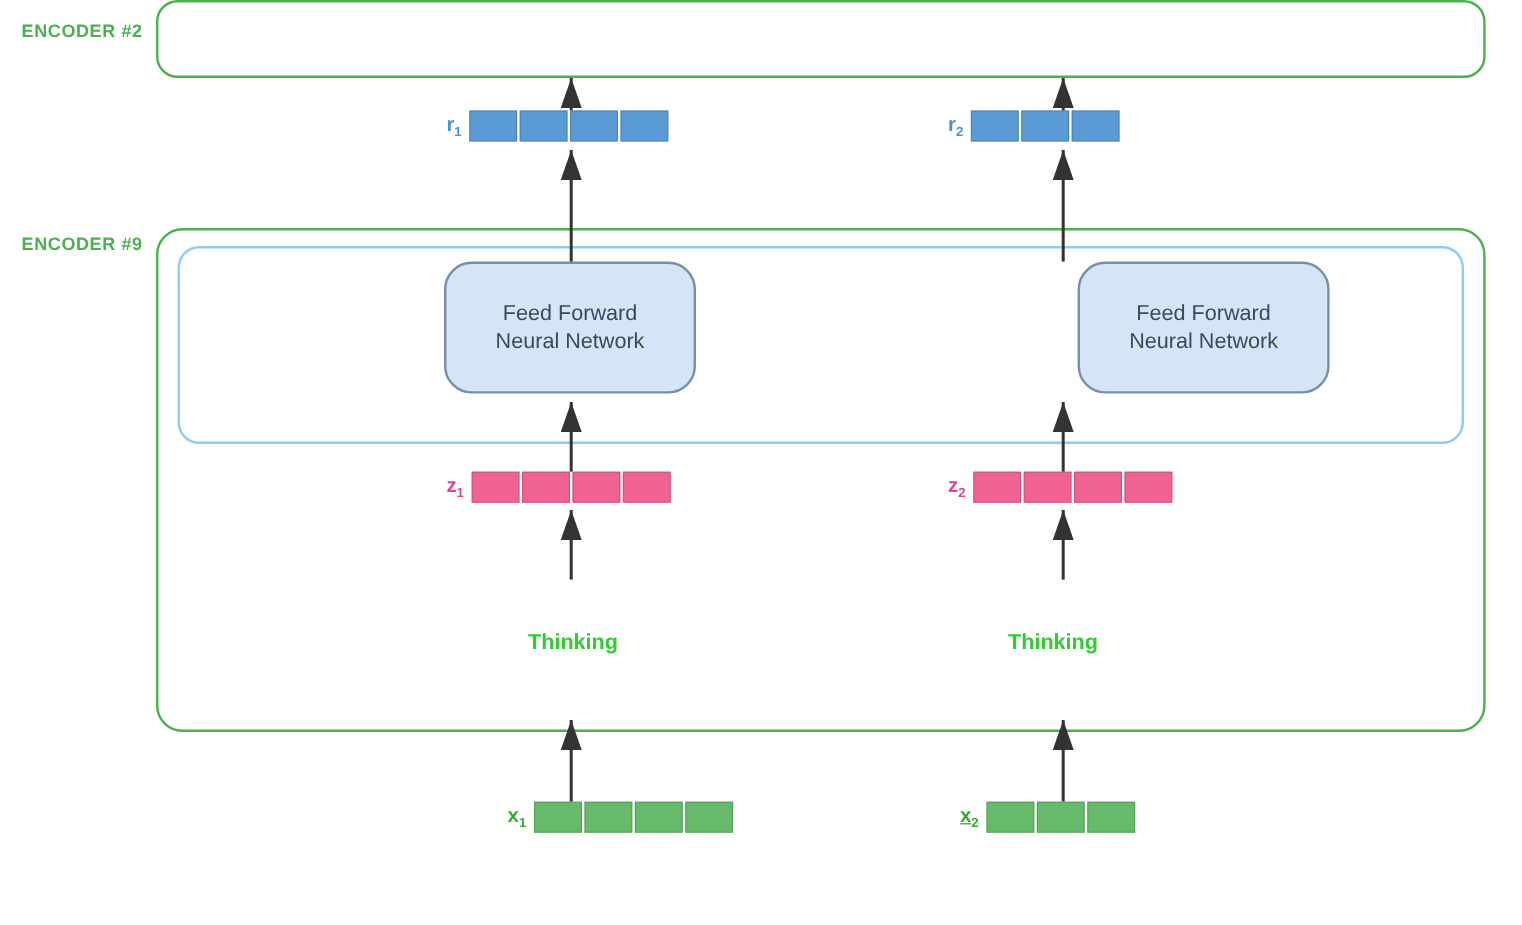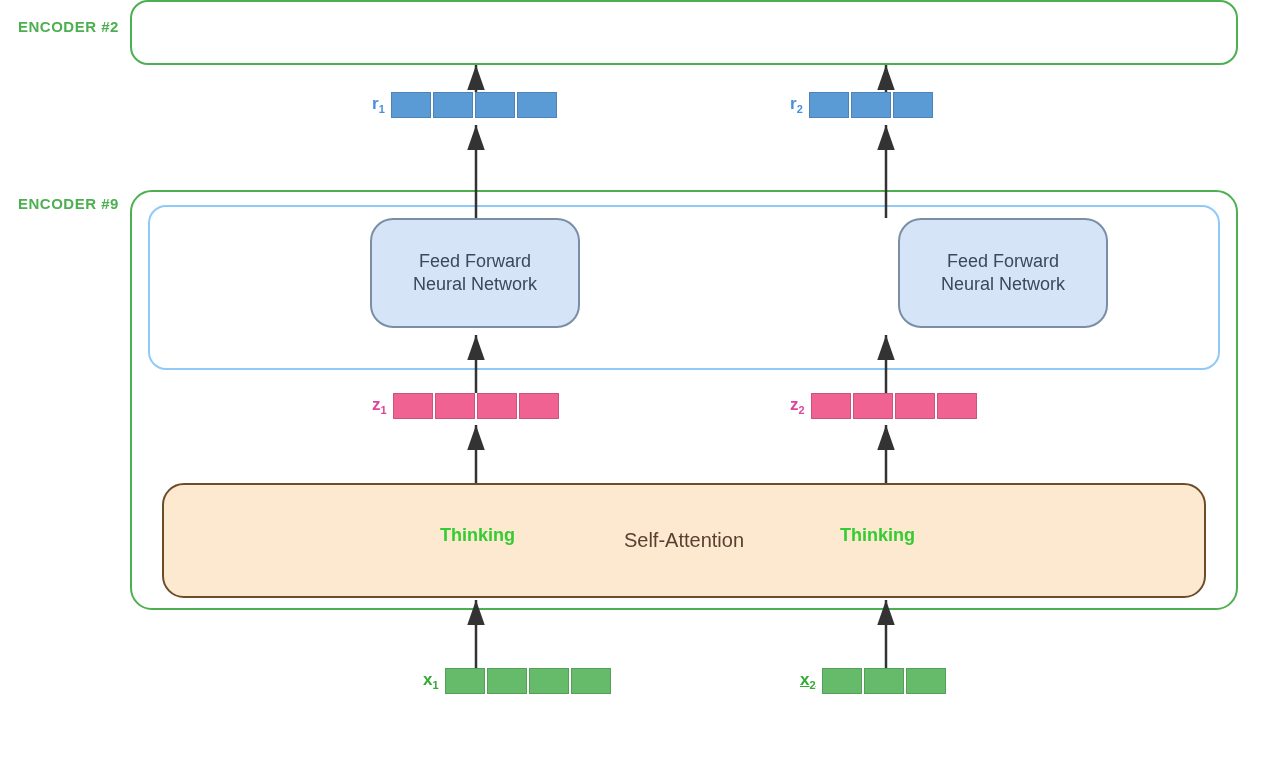--- a/index.html
+++ b/index.html
@@ -232,23 +232,20 @@
   <div class="ffnn-inner-box"></div>
 
   <div class="ffnn-box ffnn-box-left">
     Feed Forward<br>Neural Network
   </div>
 
   <div class="ffnn-box ffnn-box-right">
     Feed Forward<br>Neural Network
   </div>
 
-  <div class="self-attention-box">
-    <span>Self-Attention</span>
-  </div>
 
   <div class="vector-row r1-row">
     <span class="vector-label" style="color:#4a90d9;">r<sub>1</sub></span>
     <div class="vec-block blue-block"></div>
     <div class="vec-block blue-block"></div>
     <div class="vec-block blue-block"></div>
     <div class="vec-block blue-block"></div>
   </div>
 
   <div class="vector-row r2-row">

